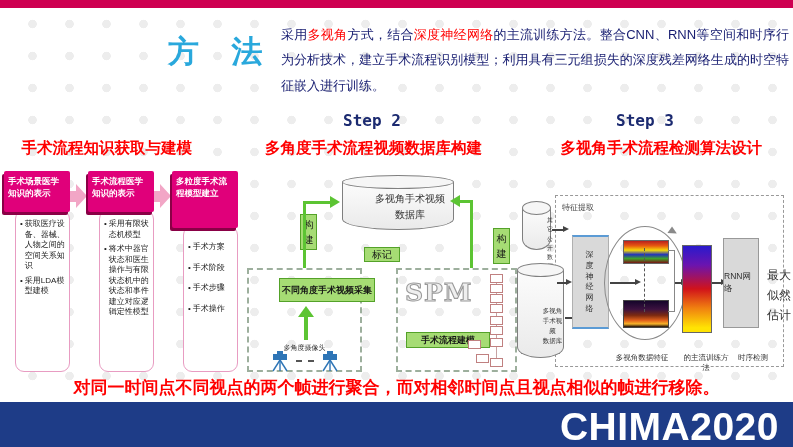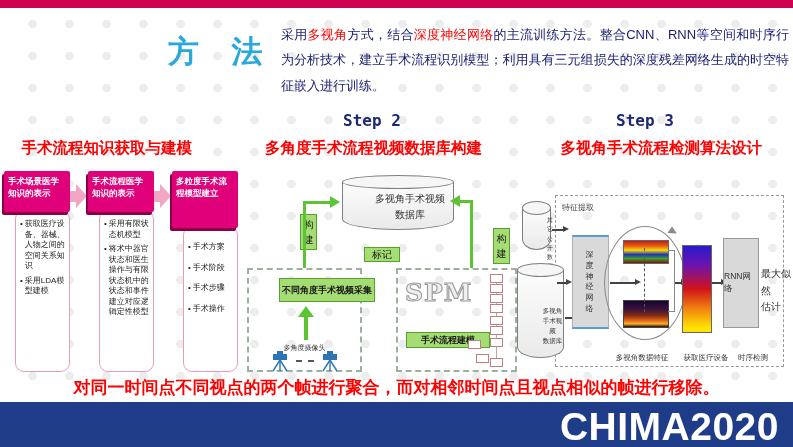--- a/index.html
+++ b/index.html
@@ -103,21 +103,21 @@
   .s3-bar-bottom{position:absolute;left:107px;top:110px;width:44px;height:26px;border:1px solid #444;
     background:linear-gradient(180deg,#15052a 0%,#3c1240 32%,#7c2a10 55%,#e2621b 75%,#f7b32a 88%,#1a0a08 100%);}
   .s3-vdash{position:absolute;left:128px;top:58px;height:64px;border-left:1.2px dashed #555;}
   .s3-br-v{position:absolute;left:158px;top:60px;width:1.2px;height:62px;background:#888;}
   .s3-br-h1{position:absolute;left:152px;top:60px;width:7px;height:1.2px;background:#888;}
   .s3-br-h2{position:absolute;left:152px;top:121px;width:7px;height:1.2px;background:#888;}
   .s3-fusion{position:absolute;left:166px;top:55px;width:28px;height:86px;border:1px solid #666;
     background:linear-gradient(180deg,#2a1acc 0%,#6a14b0 22%,#d1131a 50%,#f07f10 72%,#ffe303 95%);}
   .s3-rnn{position:absolute;left:207px;top:48px;width:36px;height:90px;background:#D9D9D9;border:1px solid #999;
     display:flex;align-items:center;justify-content:center;font-size:8.5px;color:#333;box-sizing:border-box;}
-  .s3-mle{position:absolute;left:245px;top:76px;width:30px;font-size:10px;color:#333;text-align:left;white-space:pre-line;line-height:1.65;}
+  .s3-mle{position:absolute;left:245px;top:76px;width:30px;font-size:12px;color:#333;text-align:right;white-space:pre-line;line-height:1.65;}
   .s3-cap{position:absolute;top:155px;font-size:7.5px;color:#333;text-align:center;margin-top:8px;}
   #s3-cap-1{left:93px;width:66px;} #s3-cap-2{left:164px;width:52px;} #s3-cap-3{left:217px;width:40px;}
 
   .note{position:absolute;left:0;top:376px;width:793px;text-align:center;font-size:17px;font-weight:bold;color:#FF0000;}
 </style>
 </head>
 <body>
 
 <div class="slide">
   <div class="top-bar"></div>
@@ -253,21 +253,21 @@
     <div class="s3-br-v"></div>
     <div class="s3-br-h1"></div>
     <div class="s3-br-h2"></div>
 
     <div class="s3-fusion"></div>
     <div class="s3-rnn">RNN网络</div>
     <div class="s3-mle">最大似然
 估计</div>
 
     <div class="s3-cap" id="s3-cap-1">多视角数据特征</div>
-    <div class="s3-cap" id="s3-cap-2">获取医疗设备</div>
+    <div class="s3-cap" id="s3-cap-2">的主流训练方法</div>
     <div class="s3-cap" id="s3-cap-3">时序检测</div>
   </div>
 
   <div class="note">对同一时间点不同视点的两个帧进行聚合，而对相邻时间点且视点相似的帧进行移除。</div>
 
   <div class="bottom-bar"></div>
   <div class="logo">CHIMA2020</div>
 </div>
 
 </body></html>

